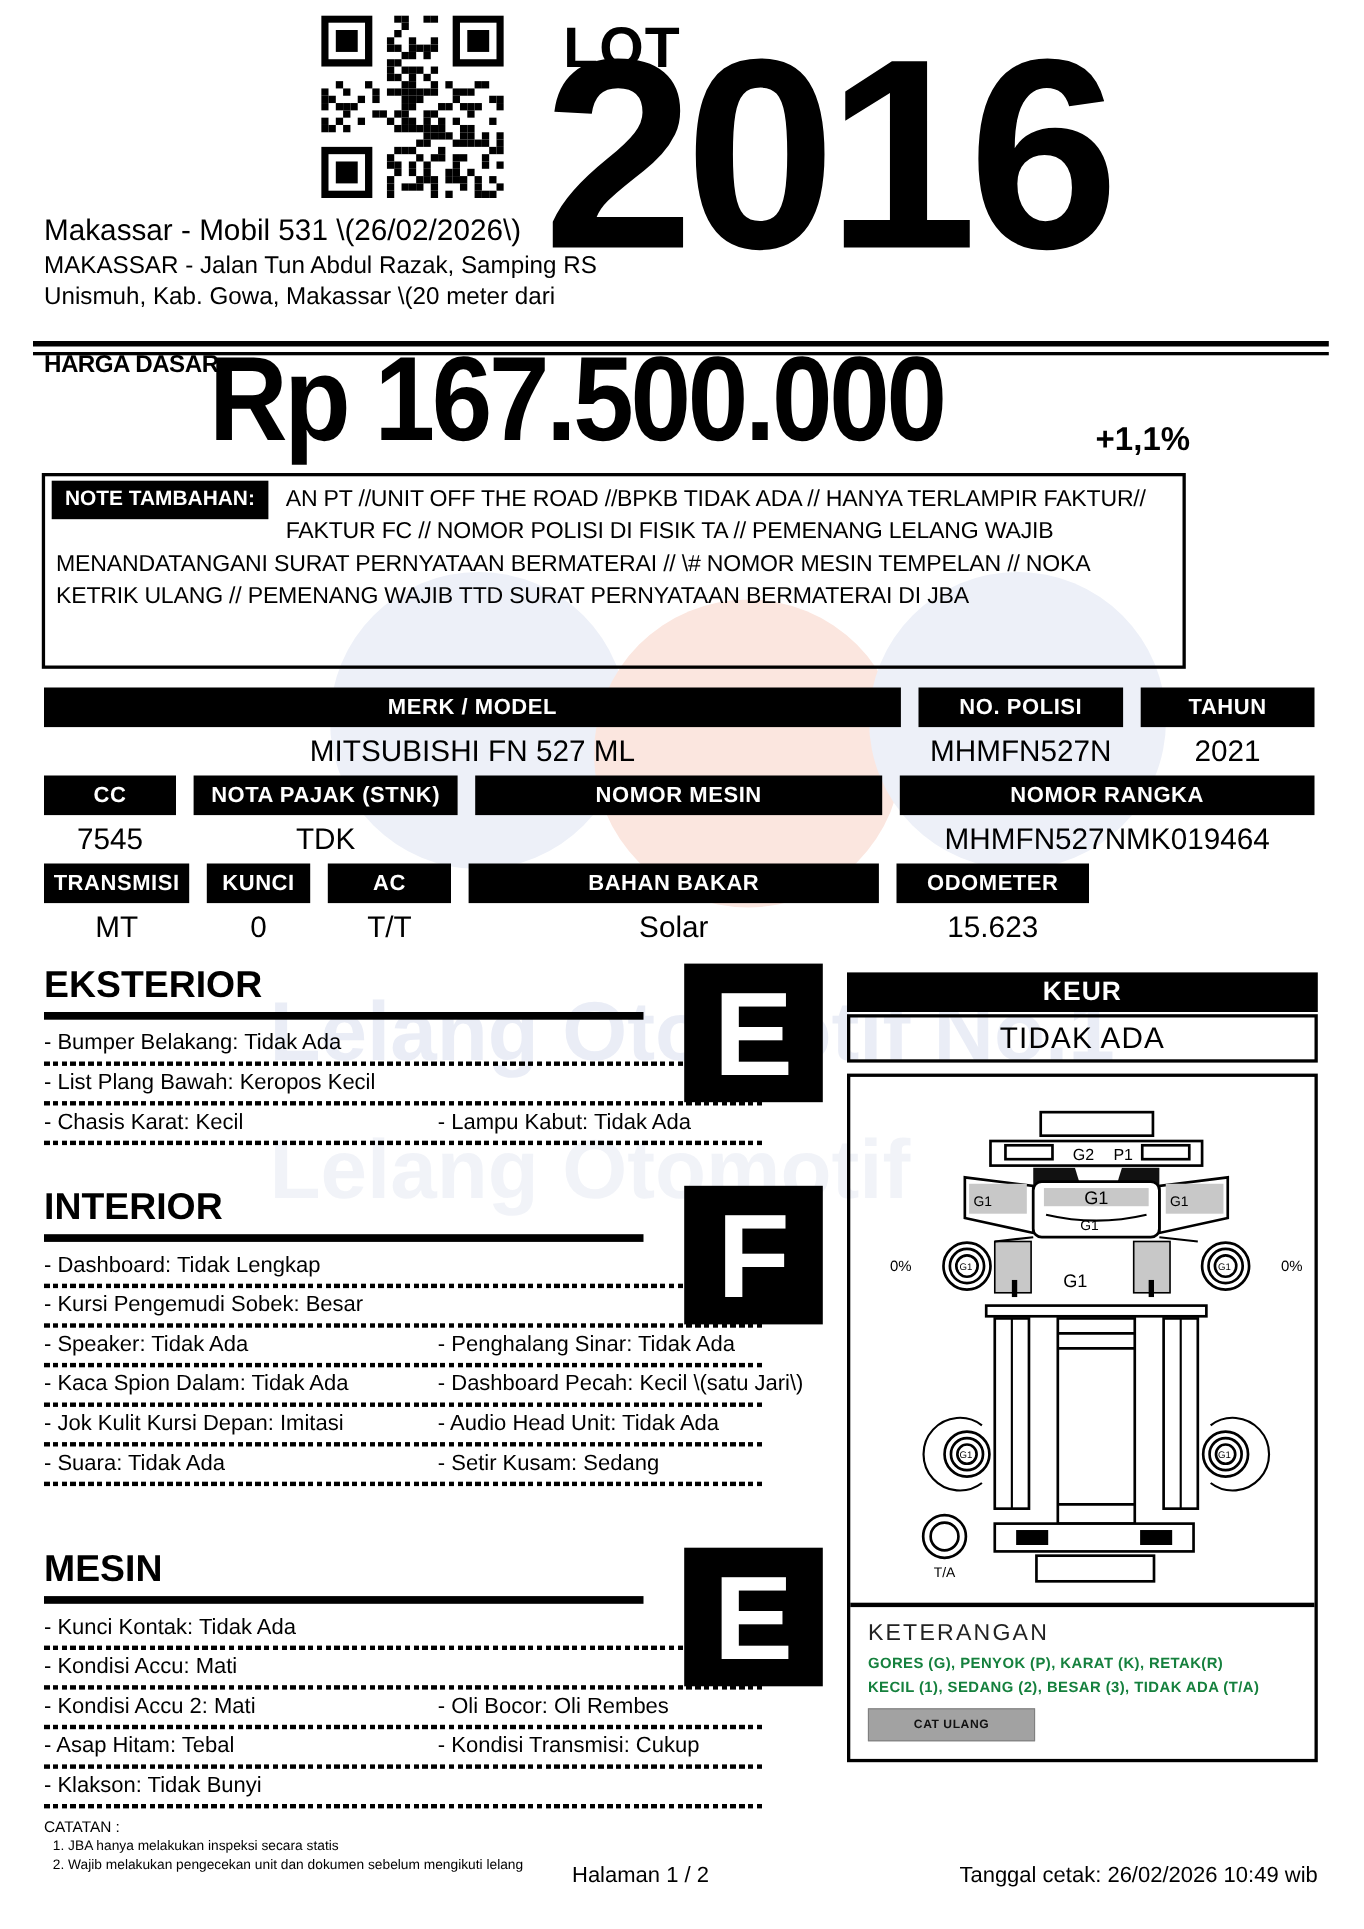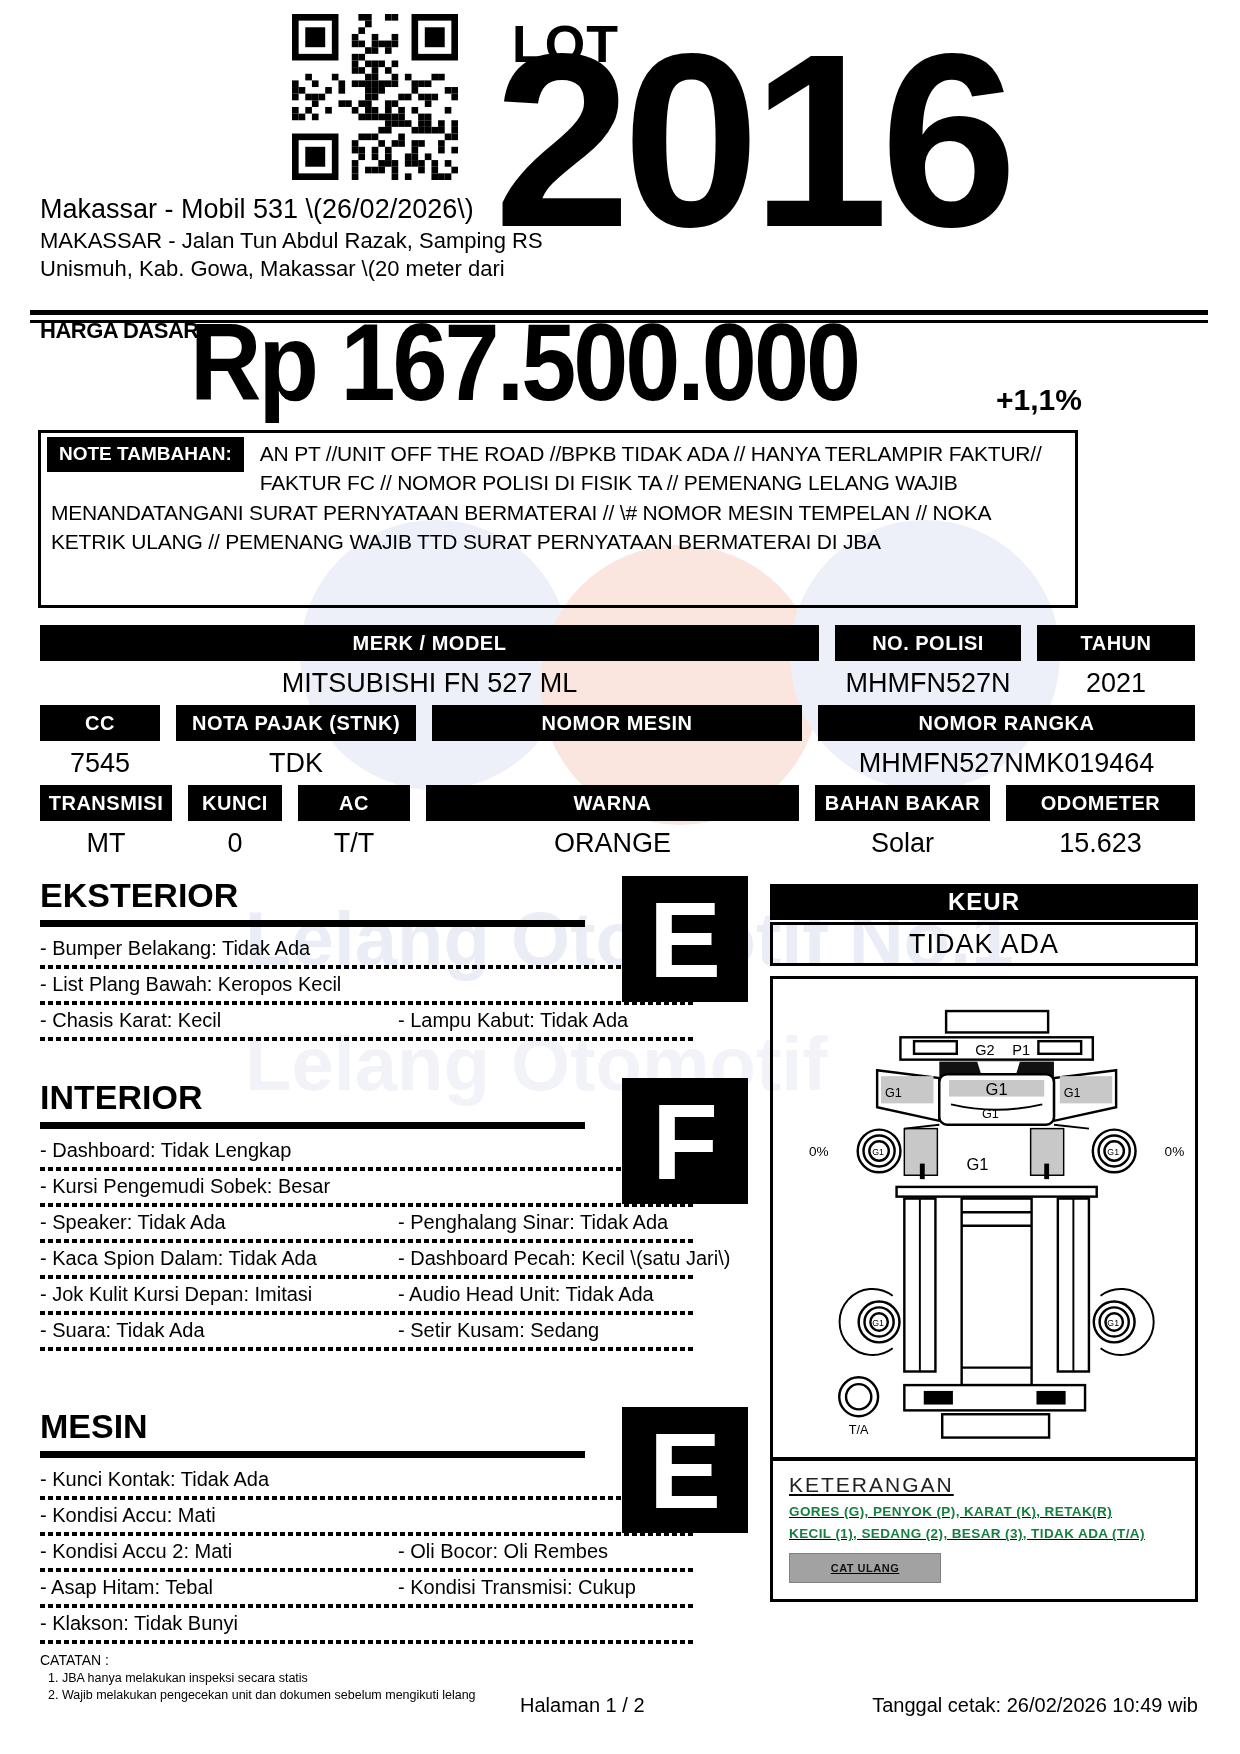--- a/index.html
+++ b/index.html
@@ -48,21 +48,21 @@
   .badge{position:absolute;left:582px;top:0;width:126px;height:126px;background:#000;color:#fff;font-size:108px;font-weight:bold;display:flex;align-items:center;justify-content:center;z-index:2;}
   .item-row{position:relative;height:36px;}
   .cell{position:absolute;top:4px;font-size:20px;white-space:nowrap;}
   .c1{left:0;}
   .c2{left:358px;}
   .dots{position:absolute;left:0;right:0;bottom:0;height:4px;background:repeating-linear-gradient(90deg,#000 0 5px,transparent 5px 8px);}
   
   .right-col{position:absolute;left:770px;top:884px;width:428px;}
   .keur-bar{background:#000;color:#fff;font-weight:bold;font-size:24px;height:36px;display:flex;align-items:center;justify-content:center;letter-spacing:1px;}
   .keur-value{border:3px solid #000;margin-top:2px;height:38px;display:flex;align-items:center;justify-content:center;font-size:27px;letter-spacing:1px;}
-  .diagram-box{border:3px solid #000;margin-top:10px;background:transparent;text-decoration:underline;}
+  .diagram-box{border:3px solid #000;margin-top:10px;background:transparent;}
   .diagram-area{height:478px;}
   .legend{border-top:4px solid #000;padding:12px 16px 16px 16px;}
   .legend-title{font-size:21px;letter-spacing:2px;color:#222;}
   .legend-line{font-size:13.5px;font-weight:bold;color:#15803d;letter-spacing:.4px;margin-top:7px;}
   .cat-ulang{margin-top:12px;width:150px;height:28px;background:#a2a2a2;border:1px solid #808080;color:#111;font-weight:bold;font-size:11px;display:flex;align-items:center;justify-content:center;letter-spacing:.5px;}
   
   .catatan{position:absolute;left:40px;top:1652px;font-size:14px;}
   .catatan-note{font-size:12.5px;margin-left:8px;margin-top:3px;}
   .page-num{position:absolute;left:520px;top:1694px;font-size:20px;}
   .printed{position:absolute;right:42px;top:1694px;font-size:20px;}
@@ -313,24 +313,20 @@
           </div>
         <div>
             <div class="hdr">KUNCI</div>
             <div class="val">0</div>
           </div>
         <div>
             <div class="hdr">AC</div>
             <div class="val">T/T</div>
           </div>
         <div>
-            <div class="hdr">WARNA</div>
-            <div class="val">ORANGE</div>
-          </div>
-        <div>
             <div class="hdr">BAHAN BAKAR</div>
             <div class="val">Solar</div>
           </div>
         <div>
             <div class="hdr">ODOMETER</div>
             <div class="val">15.623</div>
           </div>
       </div>
     </div>
 

